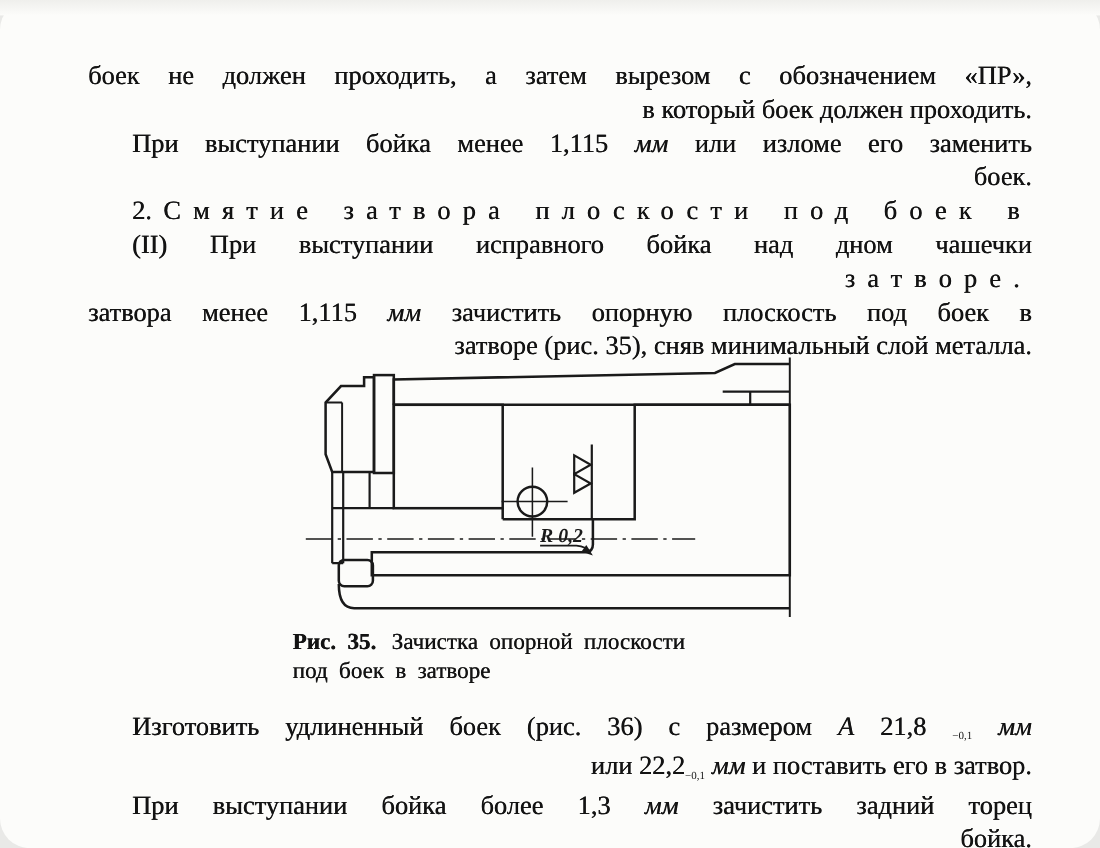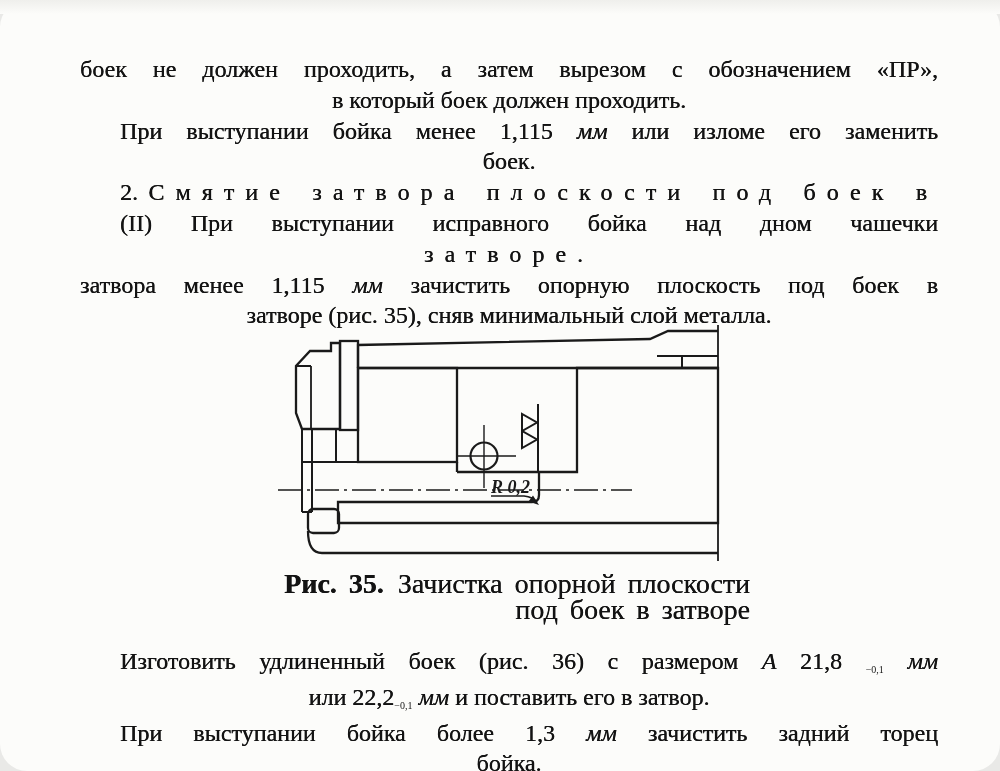--- a/index.html
+++ b/index.html
@@ -15,33 +15,33 @@
     position:absolute;left:0;top:0;width:1000px;height:14px;
     background:linear-gradient(#efefec,#fcfcfa);
   }
   .textblock{
     position:absolute;left:80px;width:858px;
     font-size:24px;line-height:30.8px;
     text-shadow:0.35px 0 0 currentColor;
   }
   .tb-top{top:54px;}
   .tb-bottom{top:646px;}
-  .line{white-space:normal;text-align:center;}
+  .line{white-space:normal;text-align:right;}
   .line.just{text-align:justify;text-align-last:justify;}
   .line.indent{text-indent:40px;}
   .it{font-style:italic;}
   .sub{font-size:10px;position:relative;top:4px;text-shadow:none;}
   .sp{letter-spacing:0.46em;}
   .figure{
     position:absolute;left:270px;top:318px;width:470px;height:250px;
   }
   .figure svg{display:block;width:470px;height:250px;}
   .caption{
-    position:absolute;left:250px;top:571px;width:500px;
-    font-size:28px;line-height:25.5px;text-align:right;
+    position:absolute;left:266px;top:571px;width:500px;
+    font-size:21px;line-height:25.5px;text-align:left;
     text-shadow:0.3px 0 0 currentColor;
     word-spacing:5px;
   }
   .caption .figno{font-weight:bold;padding-right:14px;}
   svg .ln{stroke:#1a1a1a;fill:none;}
   svg text{
     font-family:"Liberation Serif","DejaVu Serif",serif;
     font-style:italic;font-weight:bold;font-size:18px;fill:#1a1a1a;
   }
 </style>

